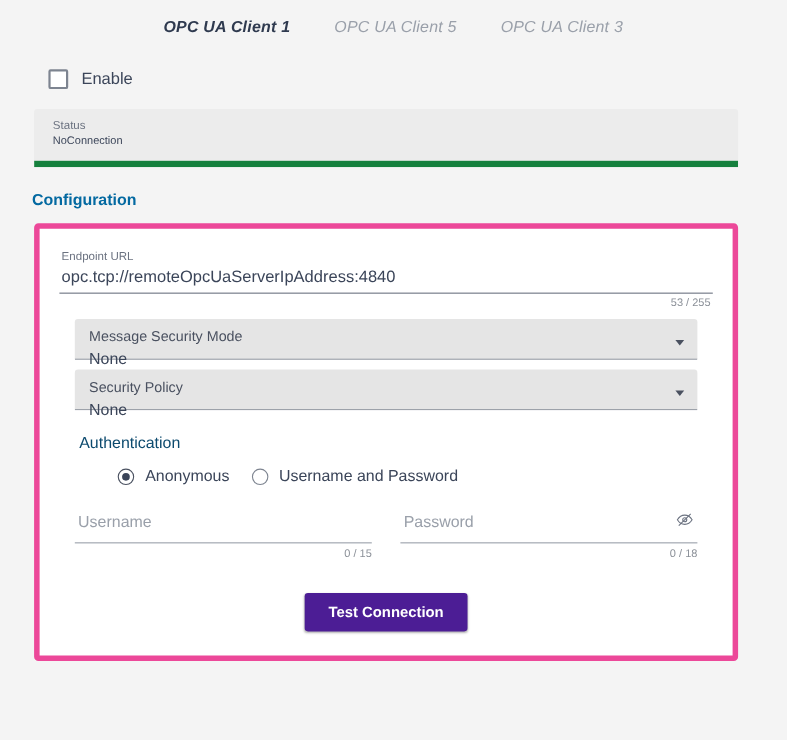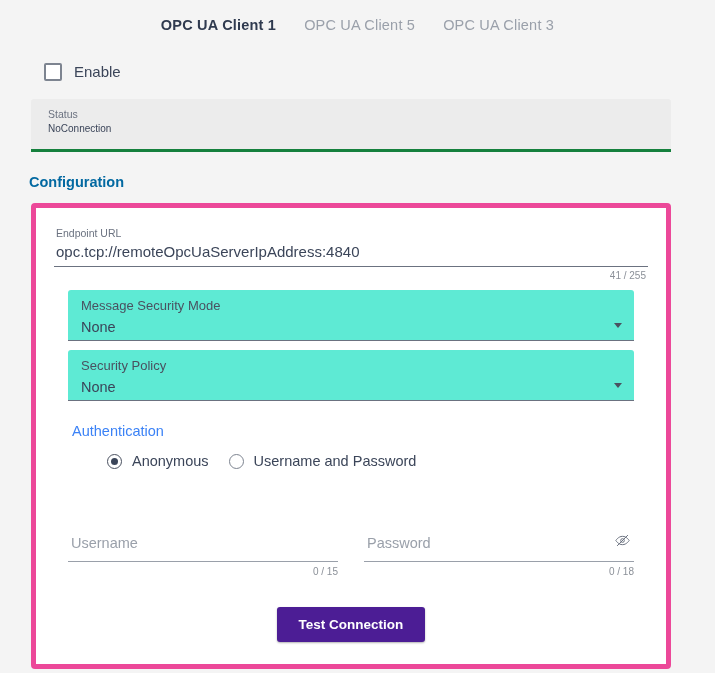--- a/index.html
+++ b/index.html
@@ -19,23 +19,24 @@
     width: 715px;
     height: 673px;
     box-sizing: border-box;
   }
 
   
   .tabs {
     display: flex;
     justify-content: center;
     align-items: center;
-    gap: 28px;
+    gap: 40px;
     padding-top: 17px;
     padding-bottom: 12px;
+    font-style: italic;
   }
   .tab {
     font-size: 14.5px;
     letter-spacing: .2px;
     color: #9aa0aa;
     cursor: pointer;
     user-select: none;
     white-space: nowrap;
   }
   .tab.active {
@@ -62,21 +63,21 @@
     margin-left: 12px;
     font-size: 15px;
     color: #3b4559;
   }
 
   
   .status-box {
     position: relative;
     margin: 18px 44px 0 31px;
     background: #ececec;
-    border-bottom: 3px solid #15803d;
+    border-bottom: 6px solid #15803d;
     border-radius: 3px 3px 0 0;
     height: 53px;
     box-sizing: border-box;
     padding: 8px 0 0 17px;
   }
   .status-caption {
     font-size: 10.5px;
     color: #6b7280;
     line-height: 14px;
   }
@@ -125,24 +126,24 @@
     text-align: right;
     font-size: 10px;
     color: #8b9098;
     padding: 3px 2px 0 0;
   }
 
   
   .select {
     position: relative;
     margin: 9px 14px 0 14px;
-    background: #5eead4;
+    background: #e5e5e5;
     border-bottom: 1px solid #6b7280;
     border-radius: 3px 3px 0 0;
-    height: 51px;
+    height: 37px;
     box-sizing: border-box;
     padding: 8px 0 0 13px;
     cursor: pointer;
   }
   .select-label {
     font-size: 13px;
     color: #4a5160;
     line-height: 16px;
   }
   .select-value {
@@ -158,21 +159,21 @@
     height: 0;
     border-left: 4.5px solid transparent;
     border-right: 4.5px solid transparent;
     border-top: 5px solid #4a5160;
   }
 
   
   .auth-title {
     margin: 22px 0 0 18px;
     font-size: 14.5px;
-    color: #3b82f6;
+    color: #0c4a6e;
   }
   .radio-row {
     display: flex;
     align-items: center;
     margin: 14px 0 0 53px;
     gap: 20px;
   }
   .radio-item {
     display: flex;
     align-items: center;
@@ -210,21 +211,20 @@
 
   
   .cred-row {
     display: flex;
     margin: 26px 14px 0 14px;
     gap: 26px;
   }
   .cred {
     flex: 1;
     position: relative;
-    margin-top: 40px;
   }
   .cred-input {
     border-bottom: 1px solid #9aa0aa;
     padding: 0 0 7px 3px;
     font-size: 14.5px;
     color: #9aa0aa;
     position: relative;
     min-height: 19px;
     cursor: text;
   }
@@ -283,21 +283,21 @@
   </div>
 
   <div class="section-title">Configuration</div>
 
   <div class="card">
 
     <div class="field-url">
       <div class="field-caption">Endpoint URL</div>
       <div class="field-value">opc.tcp://remoteOpcUaServerIpAddress:4840</div>
     </div>
-    <div class="counter">41 / 255</div>
+    <div class="counter">53 / 255</div>
 
     <div class="select">
       <div class="select-label">Message Security Mode</div>
       <div class="select-value">None</div>
       <span class="caret"></span>
     </div>
 
     <div class="select">
       <div class="select-label">Security Policy</div>
       <div class="select-value">None</div>

